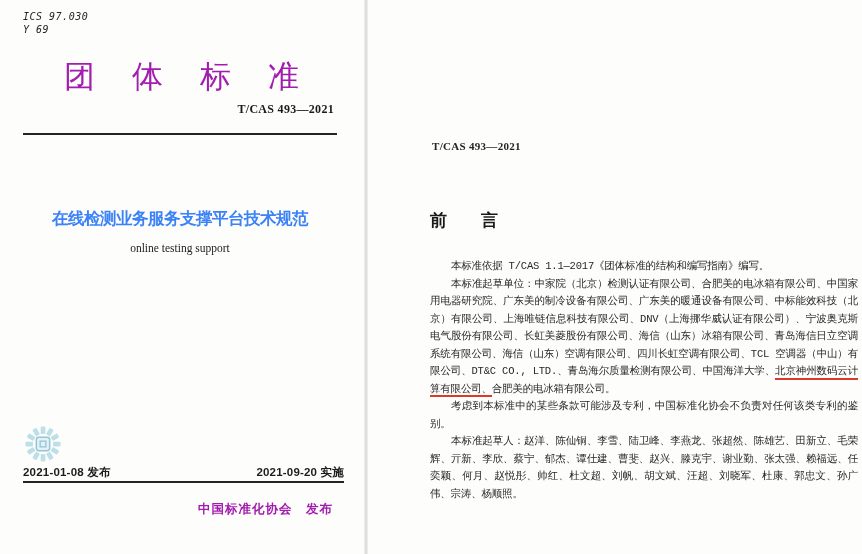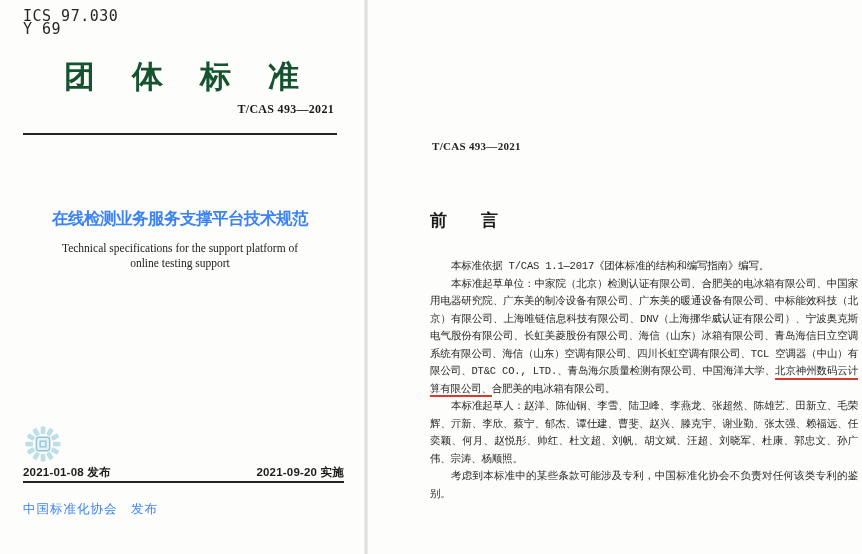--- a/index.html
+++ b/index.html
@@ -13,27 +13,27 @@
   .page{position:absolute;top:0;bottom:0;}
   .cover-page{left:0;width:366px;}
   .foreword-page{left:366px;right:0;}
   .page-divider{
     position:absolute;left:364px;top:0;width:4px;height:554px;
     background:linear-gradient(90deg,#f2f2f0,#d8d8d4 55%,#f5f5f3);
   }
 
   
   .ics-block{position:absolute;left:23px;top:10px;
-    font-family:"DejaVu Sans Mono",monospace;font-size:15px;line-height:13px;
-    color:#262626;letter-spacing:.5px;}
+    font-family:"DejaVu Sans Mono",monospace;font-size:10px;line-height:13px;
+    color:#262626;letter-spacing:.5px;font-style:italic;}
   .cas-logo{position:absolute;left:304px;top:25px;}
   .doc-type{
     position:absolute;left:64px;top:56px;
-    font-size:31px;font-weight:bold;letter-spacing:37px;margin-right:-37px;
-    white-space:nowrap;color:#14532d;text-align:center;
+    font-size:31px;font-weight:normal;letter-spacing:37px;margin-right:-37px;
+    white-space:nowrap;color:#a21caf;text-align:center;
   }
   .std-num-cover{
     position:absolute;top:102px;right:32px;
     font-family:"Liberation Serif","DejaVu Serif",serif;
     font-size:12px;font-weight:bold;color:#1b1b1b;letter-spacing:.3px;
   }
   .cover-rule-top{position:absolute;left:23px;top:133px;width:314px;height:2px;background:#242424;}
   .title-zh{
     position:absolute;left:23px;top:208px;width:314px;text-align:center;
     font-size:16.5px;font-weight:bold;letter-spacing:-.5px;color:#3b82f6;white-space:nowrap;
@@ -44,22 +44,22 @@
     font-size:11.5px;line-height:15px;color:#222;
   }
   .approval-stamp{position:absolute;left:24px;top:425px;opacity:.92;}
   .date-row{
     position:absolute;left:23px;top:465px;width:321px;
     display:flex;justify-content:space-between;
     font-size:11.5px;font-weight:bold;color:#1d1d1d;letter-spacing:.2px;
   }
   .cover-rule-bottom{position:absolute;left:23px;top:481px;width:321px;height:2px;background:#242424;}
   .publisher{
-    position:absolute;left:23px;top:501px;width:310px;text-align:left;
-    font-size:12.5px;font-weight:normal;color:#3b82f6;letter-spacing:1px;
+    position:absolute;left:23px;top:501px;width:310px;text-align:right;
+    font-size:12.5px;font-weight:bold;color:#a21caf;letter-spacing:1px;
   }
 
   
   .fw-header-num{
     position:absolute;left:66px;top:140px;
     font-family:"Liberation Serif","DejaVu Serif",serif;
     font-size:11px;font-weight:bold;color:#242424;letter-spacing:.3px;
   }
   .fw-title{
     position:absolute;left:64px;top:209px;width:428px;text-align:left;
@@ -91,21 +91,20 @@
 
   <div class="doc-type">团体标准</div>
 
   <div class="std-num-cover">T/CAS 493—2021</div>
 
   <div class="cover-rule-top"></div>
 
   <div class="title-zh">在线检测业务服务支撑平台技术规范</div>
 
   <div class="title-en">
-    <div>Technical specifications for the support platform of</div>
     <div>online testing support</div>
   </div>
 
   <div class="approval-stamp">
     <svg width="38" height="38" viewBox="0 0 40 40">
       <g fill="var(--stamp-blue-light,#b9dde7)">
         <rect x="17.5" y="1.5" width="5" height="8" rx="1.2" transform="rotate(0 20 20)"></rect>
         <rect x="17.5" y="1.5" width="5" height="8" rx="1.2" transform="rotate(30 20 20)"></rect>
         <rect x="17.5" y="1.5" width="5" height="8" rx="1.2" transform="rotate(60 20 20)"></rect>
         <rect x="17.5" y="1.5" width="5" height="8" rx="1.2" transform="rotate(90 20 20)"></rect>
@@ -137,16 +136,16 @@
 
 <div class="page foreword-page">
 
   <div class="fw-header-num">T/CAS 493—2021</div>
 
   <div class="fw-title">前　　言</div>
 
   <div class="fw-body">
       <p class="fw-p"><span>本标准依据 T/CAS 1.1—2017《团体标准的结构和编写指南》编写。</span></p>
       <p class="fw-p"><span>本标准起草单位：中家院（北京）检测认证有限公司、合肥美的电冰箱有限公司、中国家用电器研究院、广东美的制冷设备有限公司、广东美的暖通设备有限公司、中标能效科技（北京）有限公司、上海唯链信息科技有限公司、DNV（上海挪华威认证有限公司）、宁波奥克斯电气股份有限公司、长虹美菱股份有限公司、海信（山东）冰箱有限公司、青岛海信日立空调系统有限公司、海信（山东）空调有限公司、四川长虹空调有限公司、TCL 空调器（中山）有限公司、DT&amp;C CO., LTD.、青岛海尔质量检测有限公司、中国海洋大学、</span><span class="red-underline">北京神州数码云计算有限公司、</span><span>合肥美的电冰箱有限公司。</span></p>
+      <p class="fw-p"><span>考虑到本标准中的某些条款可能涉及专利，中国标准化协会不负责对任何该类专利的鉴别。</span></p>
       <p class="fw-p"><span>本标准起草人：赵洋、陈仙铜、李雪、陆卫峰、李燕龙、张超然、陈雄艺、田新立、毛荣辉、亓新、李欣、蔡宁、郁杰、谭仕建、曹斐、赵兴、滕克宇、谢业勤、张太强、赖福远、任奕颖、何月、赵悦彤、帅红、杜文超、刘帆、胡文斌、汪超、刘晓军、杜康、郭忠文、孙广伟、宗涛、杨顺照。</span></p>
-      <p class="fw-p"><span>考虑到本标准中的某些条款可能涉及专利，中国标准化协会不负责对任何该类专利的鉴别。</span></p>
     </div>
 </div>
 
 </body></html>

